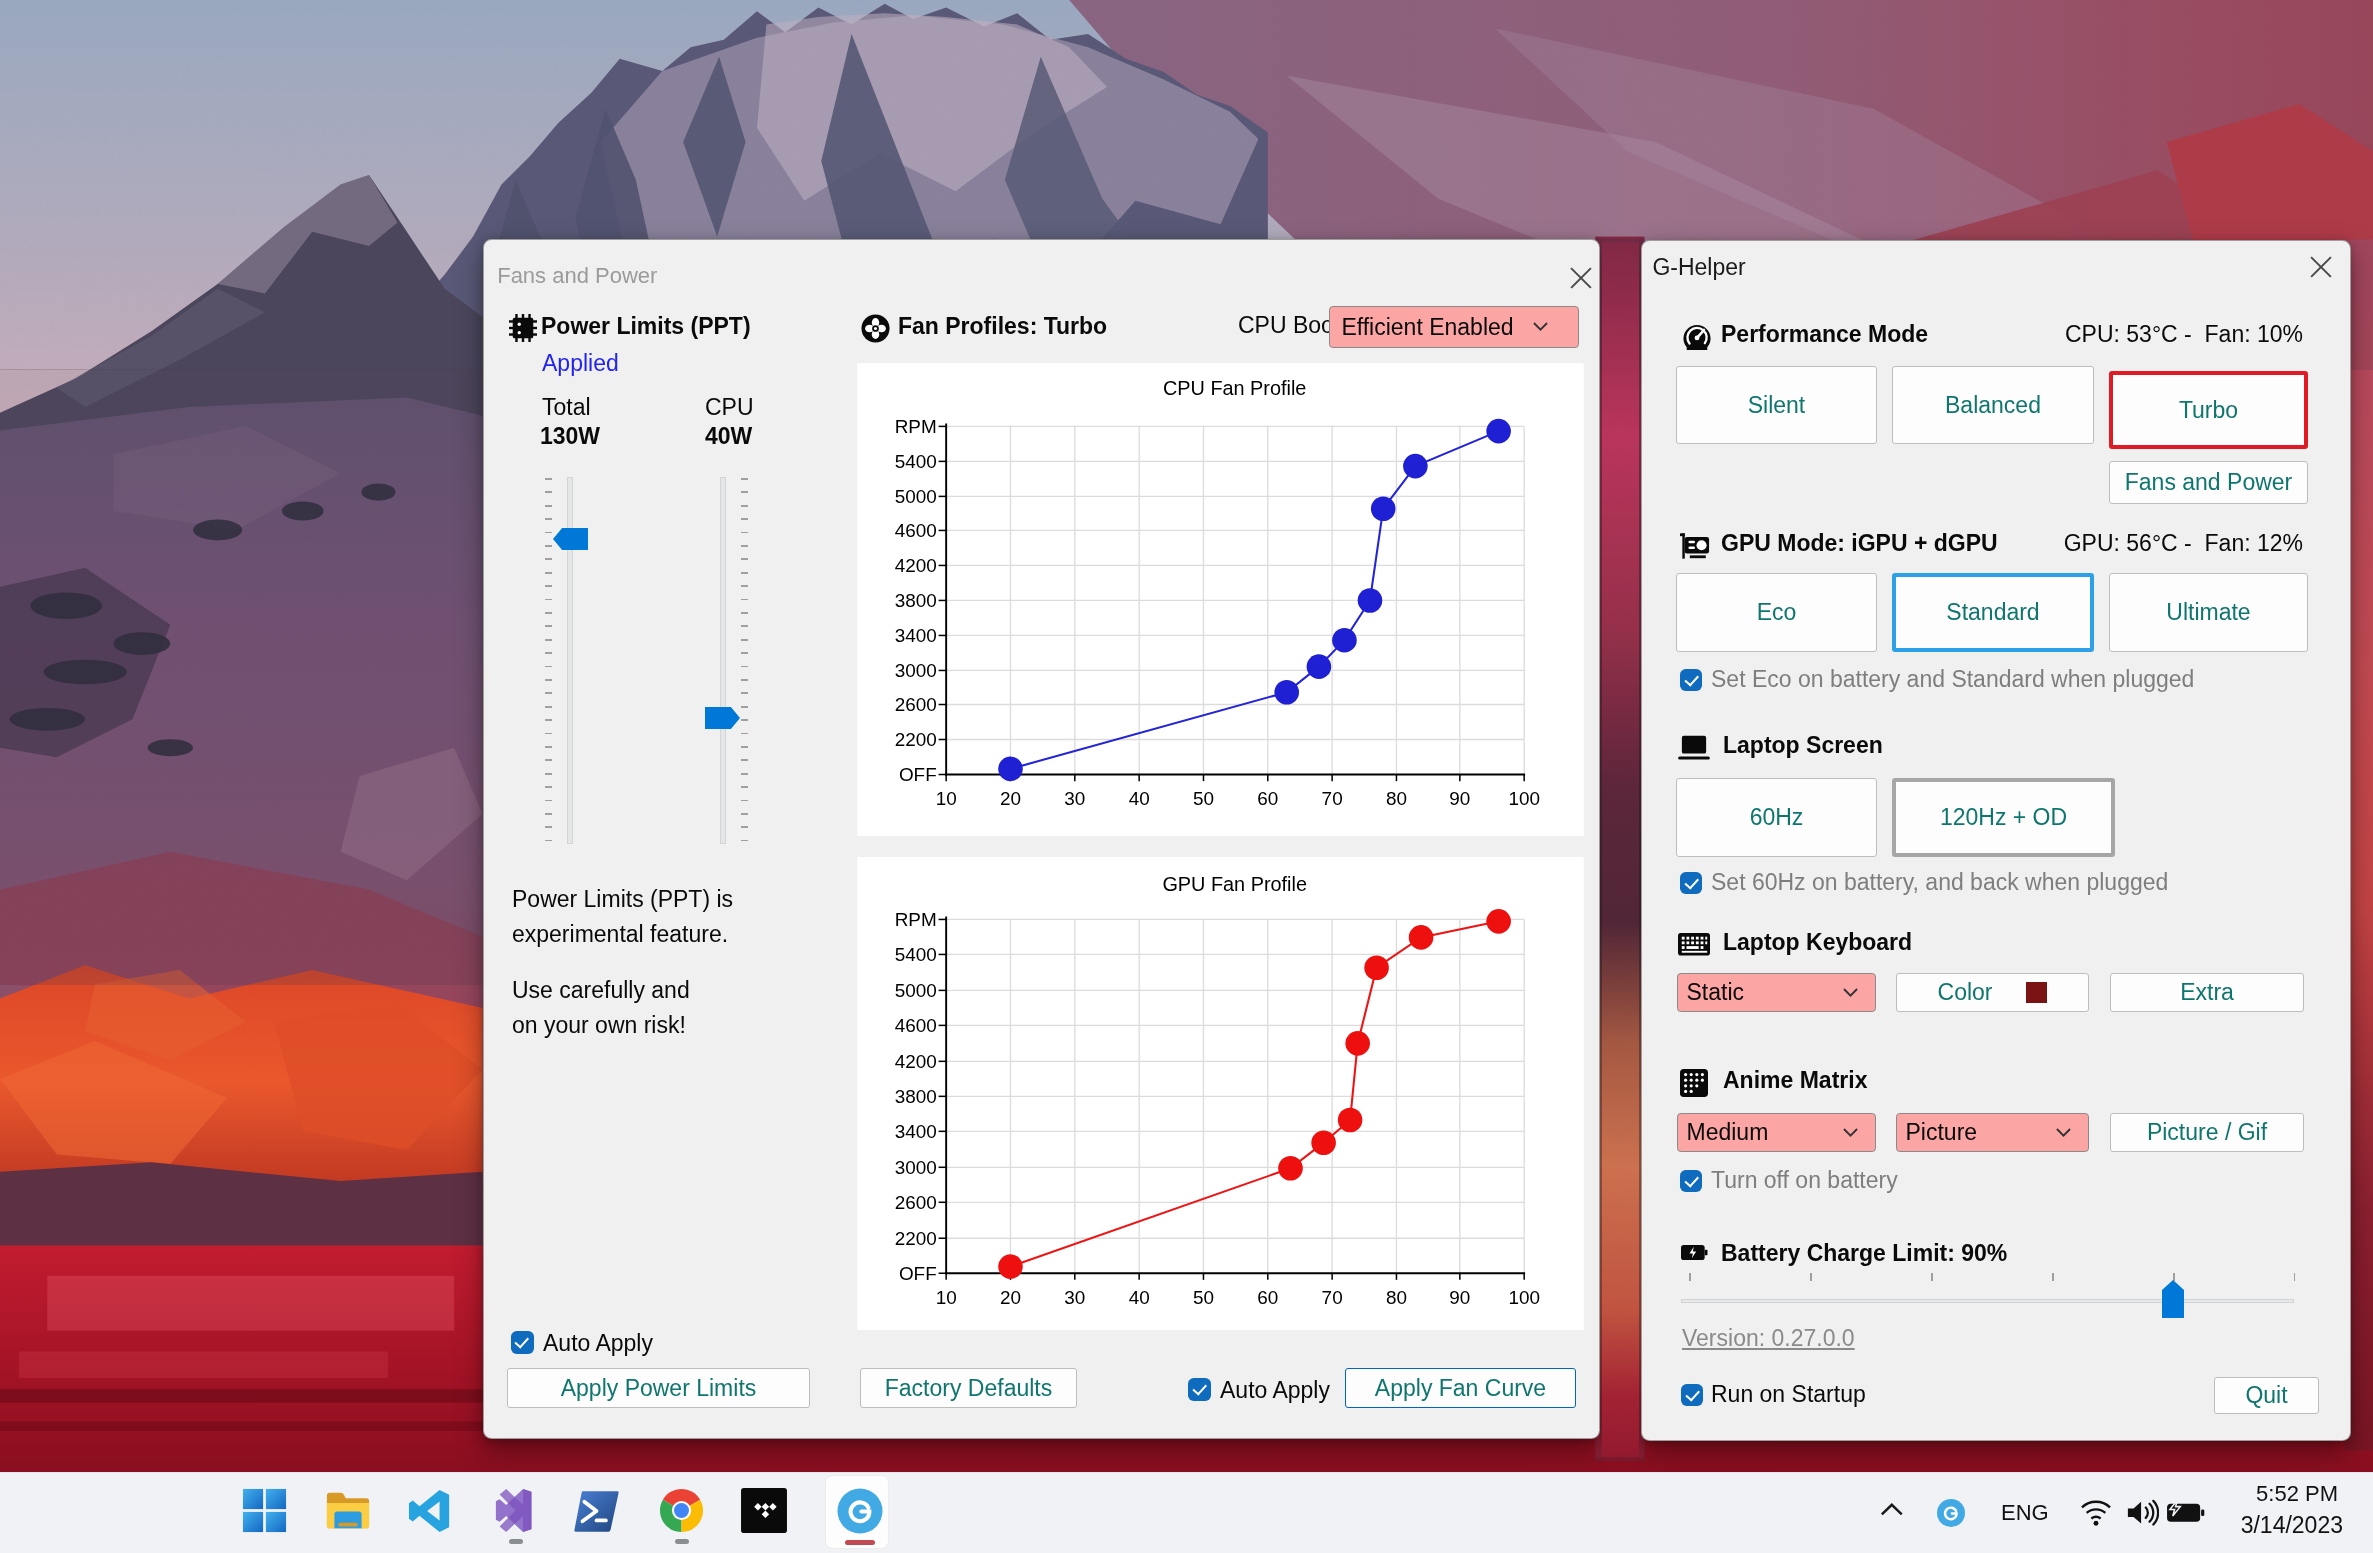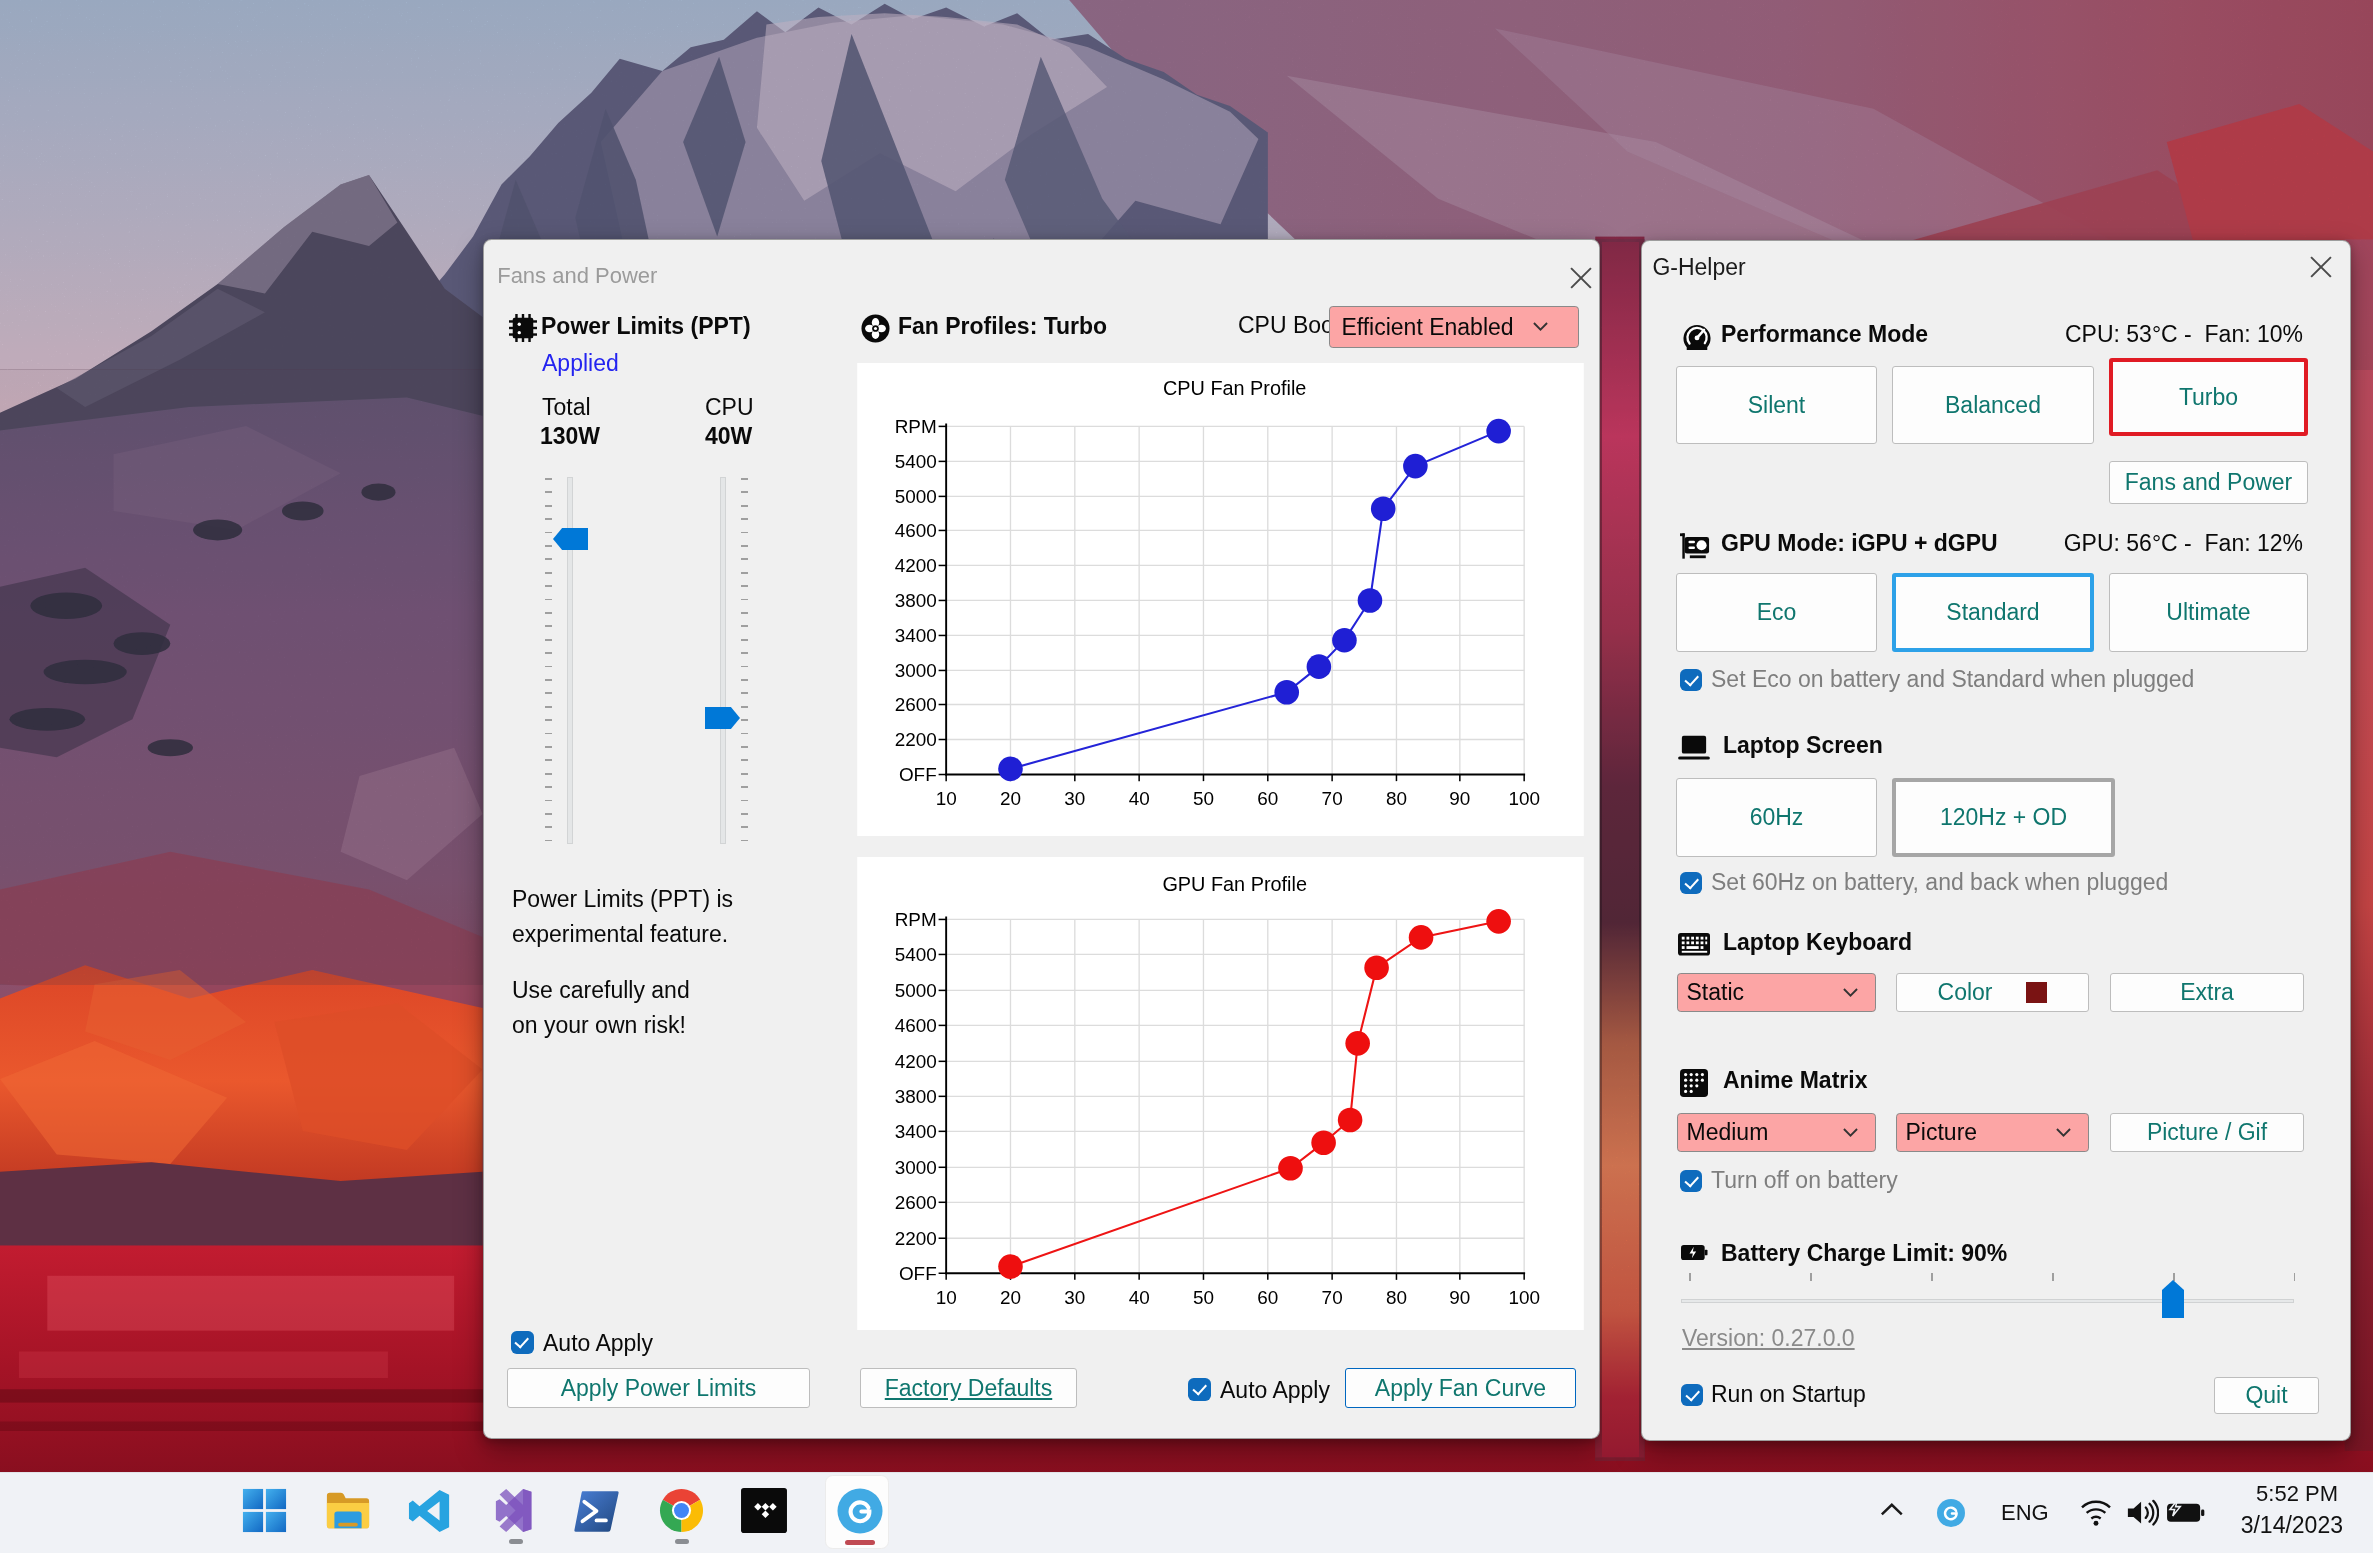--- a/index.html
+++ b/index.html
@@ -388,41 +388,41 @@
           <circle cx="458" cy="329" r="13"></circle>
           <circle cx="493" cy="302" r="13"></circle>
           <circle cx="521" cy="278" r="13"></circle>
           <circle cx="529" cy="197" r="13"></circle>
           <circle cx="549" cy="117" r="13"></circle>
           <circle cx="596" cy="85" r="13"></circle>
           <circle cx="678" cy="68" r="13"></circle>
     </g>
   </svg>
 
-  <div class="btn" style="left:376px; top:1128px; width:217px; height:40px;text-decoration:underline;">Factory Defaults</div>
+  <div class="btn" style="left:376px; top:1128px; width:217px; height:40px;">Factory Defaults</div>
   <div class="cb" style="left:704px; top:1138px;"></div>
   <div class="txt" style="left:736px; top:1137px;">Auto Apply</div>
   <div class="btn" style="left:861px; top:1128px; width:231px; height:40px; border:1.9px solid #0067c0;">Apply Fan Curve</div>
 </div>
 
 <div class="win" style="left:1641px; top:240px; width:710px; height:1201px;">
   <div class="titletext" style="left:10.4px; top:13.2px; color:#1a1a1a; font-size:23px;">G-Helper</div>
   <div class="closex" style="left:665px; top:12.3px;"></div>
 
   <svg class="abs" style="left:41px; top:82px;" width="28" height="28" viewBox="0 0 30 30">
     <path d="M4 26 A14.5 14.5 0 1 1 26 26 L26 29 L4 29 Z" fill="#0a0a0a"></path>
     <path d="M7 22 A10.3 10.3 0 1 1 23.4 21.6" fill="none" stroke="#fff" stroke-width="2.5" stroke-linecap="round"></path>
     <path d="M15.5 15.5 L22.5 7.5" stroke="#fff" stroke-width="2.8" stroke-linecap="round"></path>
     <circle cx="15" cy="16" r="2.6" fill="#fff"></circle>
   </svg>
   <div class="hdr" style="left:79px; top:80px;">Performance Mode</div>
   <div class="txt" style="right:47px; top:80px;">CPU: 53°C -&nbsp; Fan: 10%</div>
   <div class="btn" style="left:34px; top:125px; width:201px; height:78px;">Silent</div>
   <div class="btn" style="left:250px; top:125px; width:202px; height:78px;">Balanced</div>
-  <div class="btn" style="left:467px; top:117px; width:199px; height:78px; border:4.7px solid #e01b24;">Turbo</div>
+  <div class="btn" style="left:467px; top:130px; width:199px; height:78px; border:4.7px solid #e01b24;">Turbo</div>
   <div class="btn" style="left:467px; top:220px; width:199px; height:43px;">Fans and Power</div>
 
   <svg class="abs" style="left:37px; top:290px;" width="32" height="30" viewBox="0 0 34 32">
     <rect x="3.5" y="2.5" width="2.6" height="27" fill="#0a0a0a"></rect>
     <rect x="1" y="2.5" width="5" height="3" fill="#0a0a0a"></rect>
     <rect x="6" y="6.5" width="26" height="17.5" rx="2.5" fill="#0a0a0a"></rect>
     <circle cx="24" cy="15.2" r="5.4" fill="#fff"></circle>
     <rect x="10" y="10.5" width="7" height="2.6" rx="1.3" fill="#fff"></rect>
     <rect x="10" y="16.5" width="7" height="2.6" rx="1.3" fill="#fff"></rect>
     <rect x="11.5" y="26" width="17" height="3" fill="#0a0a0a"></rect>

